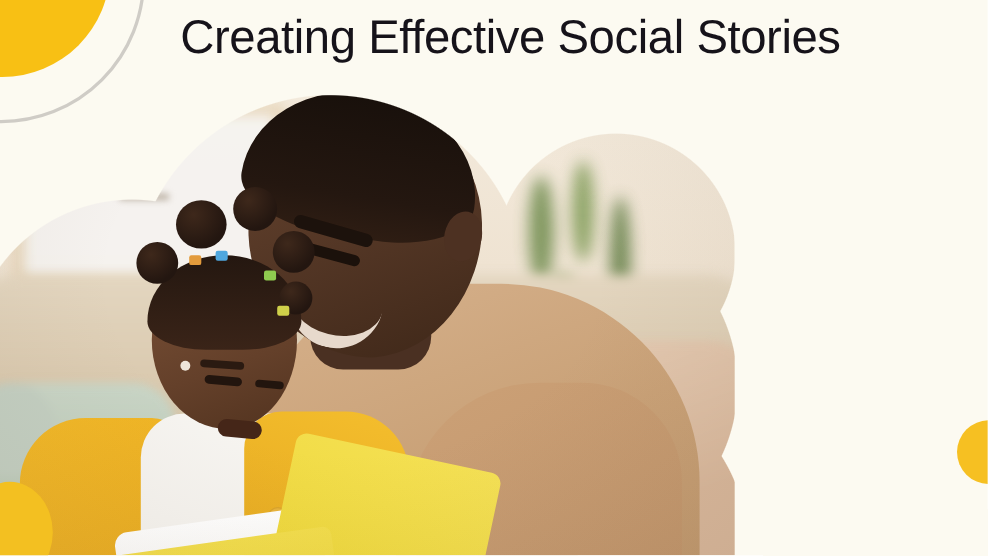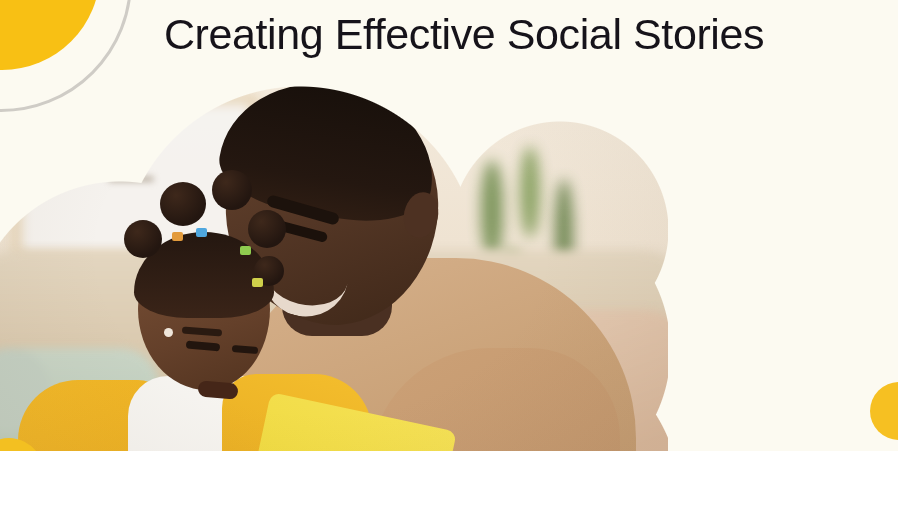--- a/index.html
+++ b/index.html
@@ -7,21 +7,21 @@
     padding: 0;
     background: #ffffff;
   }
   body {
     font-family: "Liberation Sans", sans-serif;
   }
 
   .slide {
     position: relative;
     width: 898px;
-    height: 451px;
+    height: 505px;
     overflow: hidden;
     background: #FCFAF1;
   }
 
   
   .corner-yellow {
     position: absolute;
     left: -96px;
     top: -126px;
     width: 196px;

